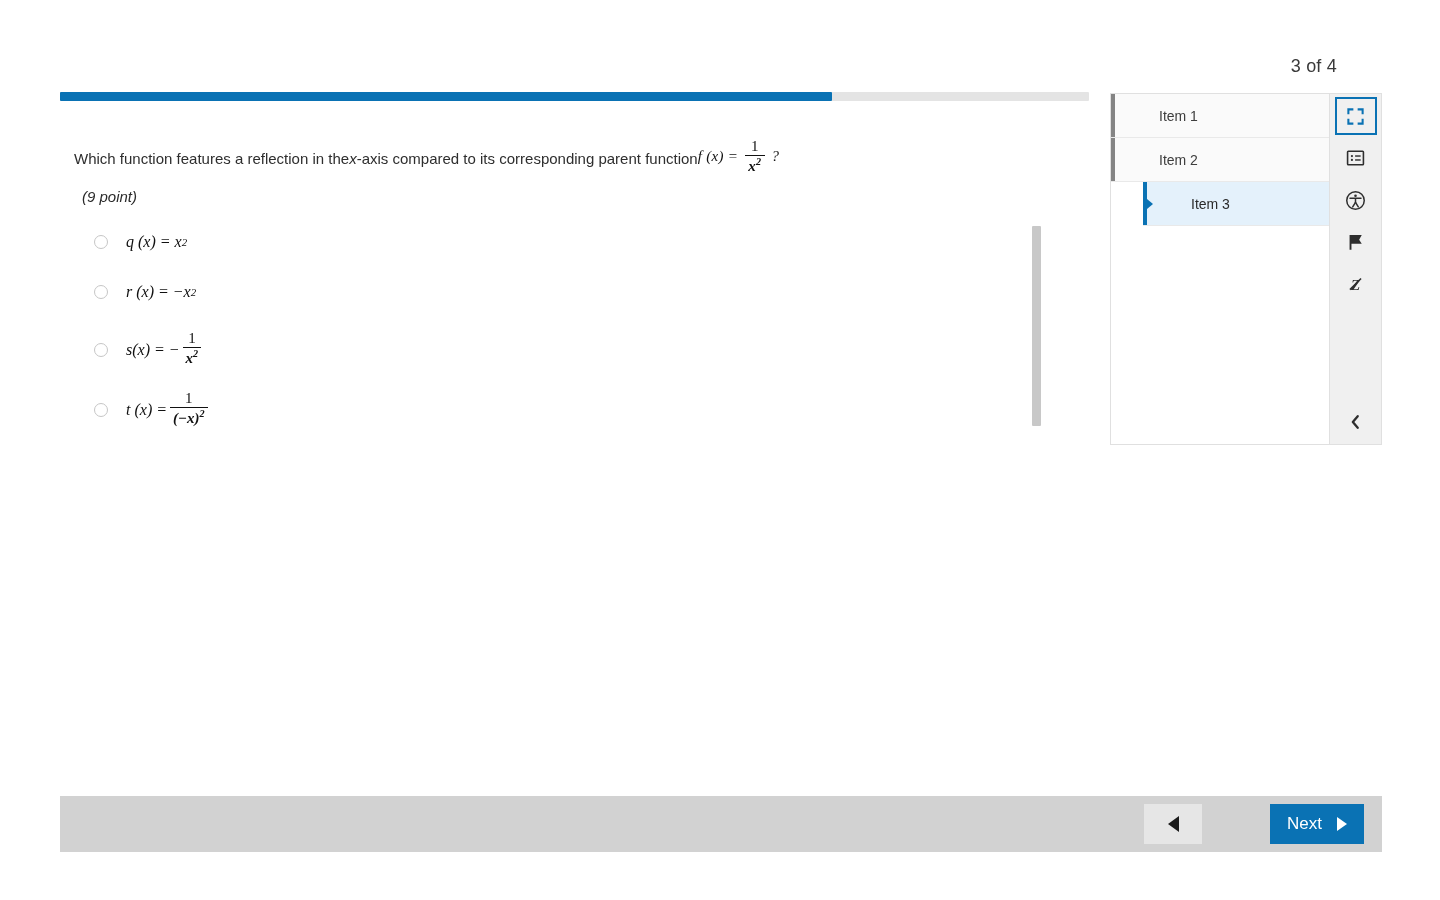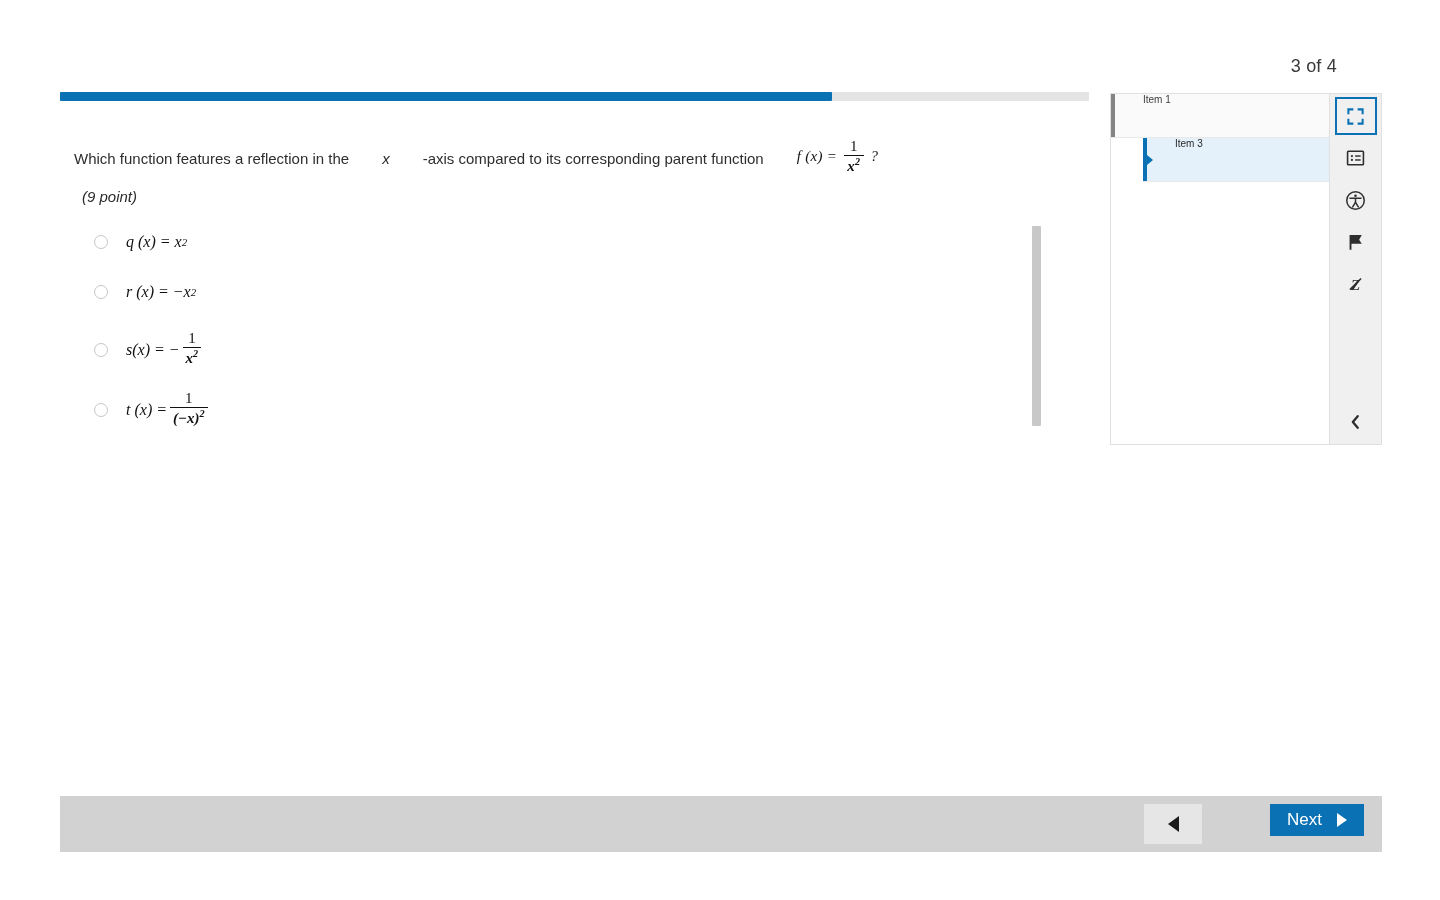--- a/index.html
+++ b/index.html
@@ -55,21 +55,20 @@
   }
   .question-line {
     position: absolute;
     left: 14px;
     top: 28px;
     font-size: 15px;
     color: #2e2e2e;
     white-space: nowrap;
     display: flex;
     align-items: center;
-    gap: 33px;
   }
   .question-line .italic-x { font-style: italic; }
 
   .math {
     font-family: "Liberation Serif", serif;
     font-style: italic;
     color: #111111;
   }
   .mathfn { letter-spacing: .3px; }
   .frac {
@@ -170,23 +169,24 @@
     width: 220px;
     height: 352px;
     background: #ffffff;
     border: 1px solid #e0e0e0;
     box-sizing: border-box;
   }
   .item-row {
     position: relative;
     height: 44px;
     display: flex;
-    padding-left: 32px;
+    align-items: center;
+    padding-left: 48px;
     box-sizing: border-box;
-    font-size: 10px;
+    font-size: 14px;
     color: #3d3d3d;
     border-bottom: 1px solid #e9e9e9;
     cursor: pointer;
     background: #fafafa;
   }
   .item-row .marker {
     position: absolute;
     left: 0;
     top: 0;
     bottom: 0;
@@ -280,21 +280,21 @@
     border: none;
     display: flex;
     align-items: center;
     justify-content: center;
     cursor: pointer;
   }
   .btn-next {
     position: absolute;
     right: 18px;
     top: 8px;
-    height: 32px;
+    height: 40px;
     min-width: 94px;
     padding: 0 16px;
     background: #0a72b4;
     border: none;
     color: #ffffff;
     font-size: 17px;
     font-family: "Liberation Sans", sans-serif;
     display: flex;
     align-items: center;
     justify-content: center;
@@ -385,20 +385,24 @@
   </div>
 
   <div class="scroll-track"></div>
   <div class="scroll-thumb"></div>
 
   <div class="item-panel" id="item-panel">
       <div class="item-row visited">
         <span class="marker"></span>
         <span>Item 1</span>
       </div>
+      <div class="item-row visited">
+        <span class="marker"></span>
+        <span>Item 2</span>
+      </div>
       <div class="item-row current">
         <span class="marker"></span>
         <span>Item 3</span>
       </div>
       <div class="item-panel-filler"></div>
     </div>
 
   <div class="icon-rail">
 
     <div class="rail-btn active">

